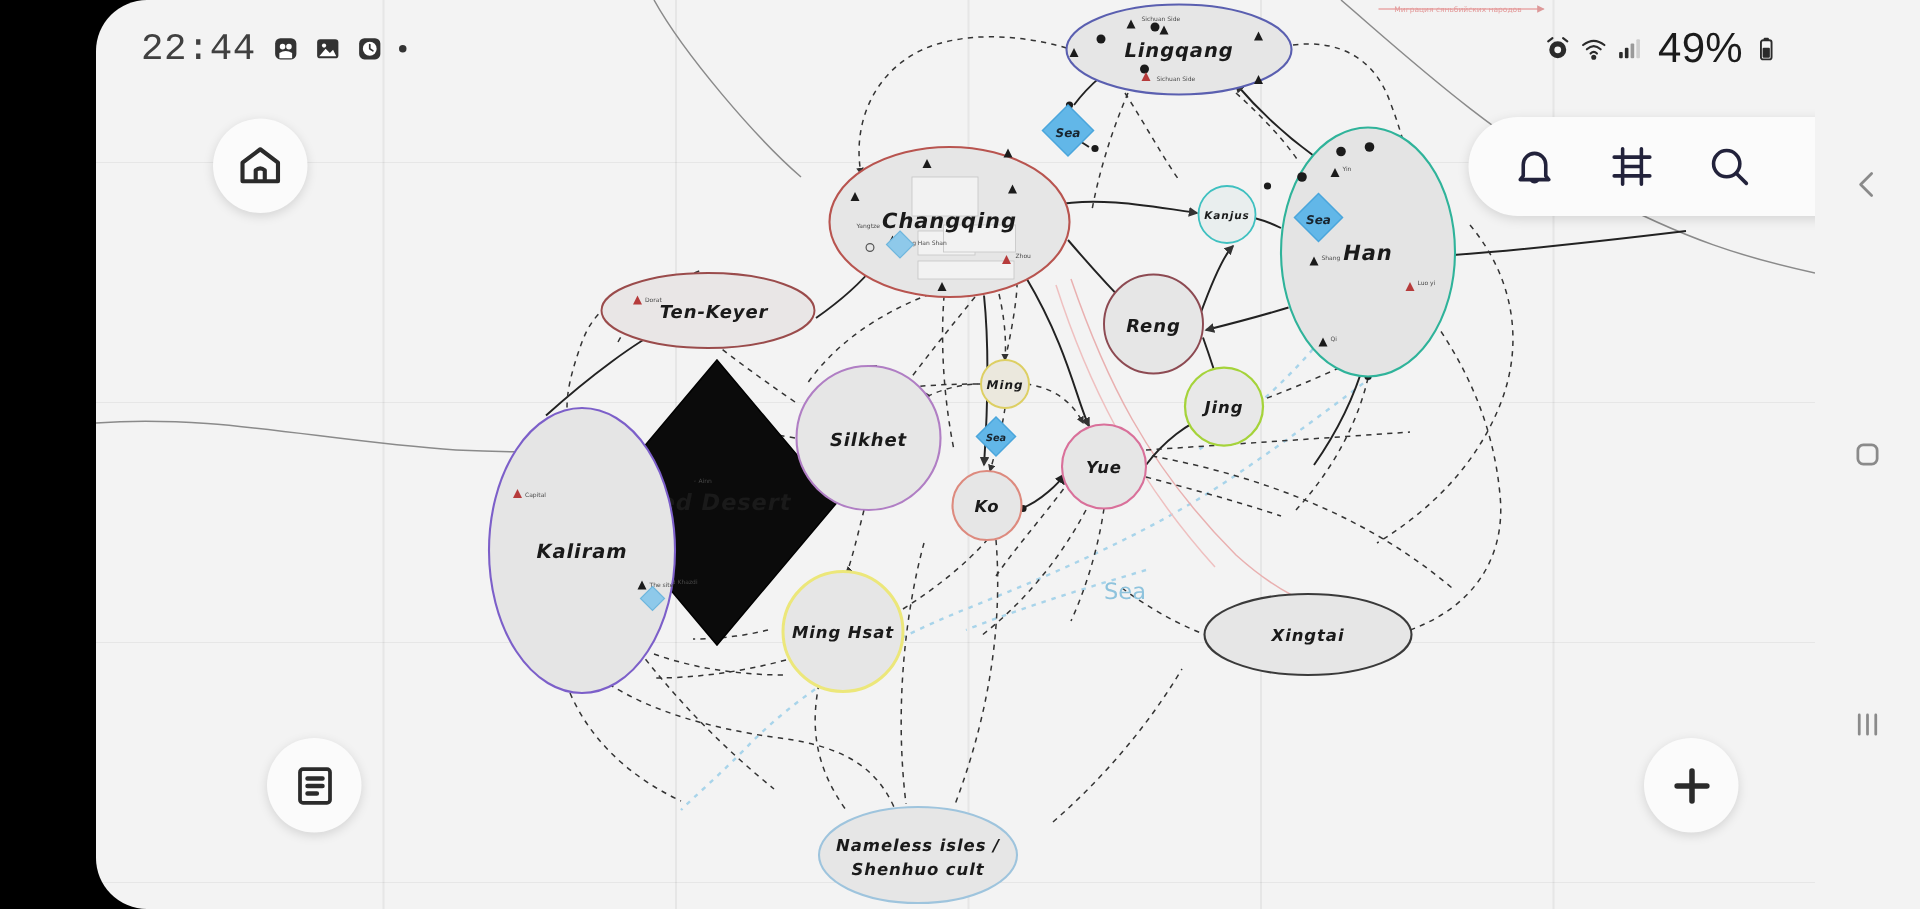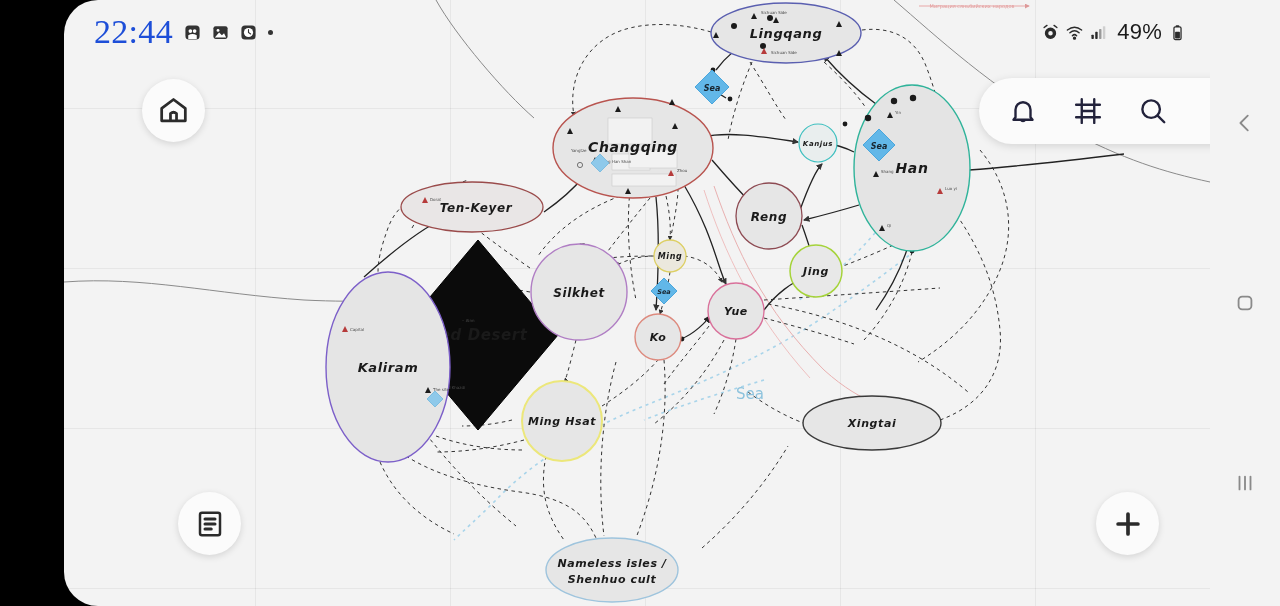--- a/index.html
+++ b/index.html
@@ -42,27 +42,27 @@
     position: absolute; left: 0; top: 0;
     width: 1146px; height: 64px;
     display: flex; align-items: center;
     justify-content: space-between;
     padding: 0 24px 0 30px;
     pointer-events: none;
     z-index: 40;
   }
   .status-left { display: flex; align-items: center; gap: 11px; }
   #status-clock {
-    font-size: 34px; color: #1d4ed8; letter-spacing: .3px;
-    font-family: Liberation Serif, serif;
+    font-size: 25px; color: #404040; letter-spacing: .3px;
+    font-family: Liberation Mono, monospace;
   }
   .status-ic { width: 17px; height: 17px; display:block; }
   .status-dot { width: 5px; height: 5px; border-radius: 50%; background:#333; }
   .status-right { display: flex; align-items: center; gap: 7px; }
-  #battery-pct { font-size: 22px; color:#1b1b1b; margin-left:3px; letter-spacing: .2px;}
+  #battery-pct { font-size: 28px; color:#1b1b1b; margin-left:3px; letter-spacing: .2px;}
 
   
   #diagram { position: absolute; inset: 0; z-index: 5; padding-left: 20px; }
   #diagram svg { position:absolute; left:0; top:0; }
 
   .node-label {
     font-family: "DejaVu Sans", sans-serif;
     font-weight: 700;
     fill: #1a1a1a;
     text-anchor: middle;

